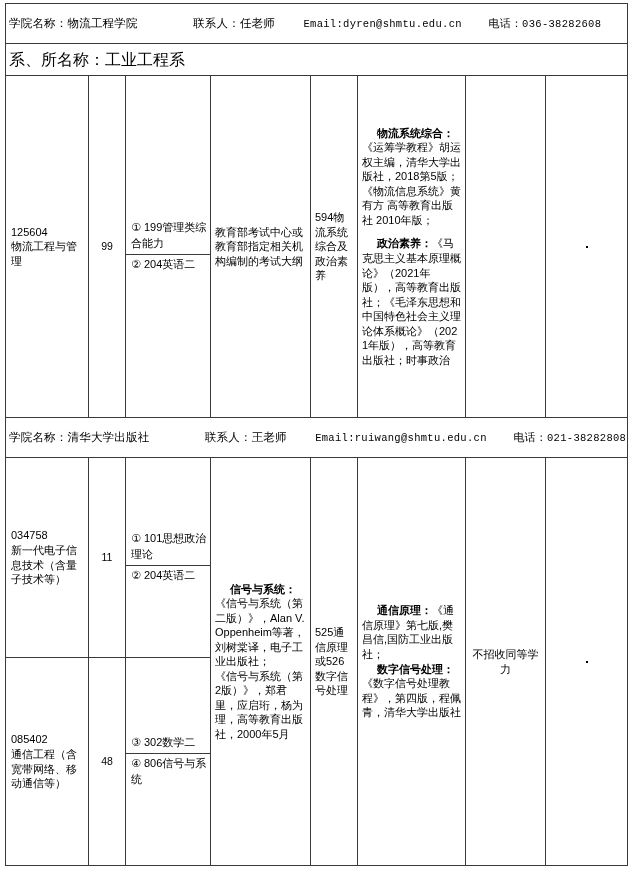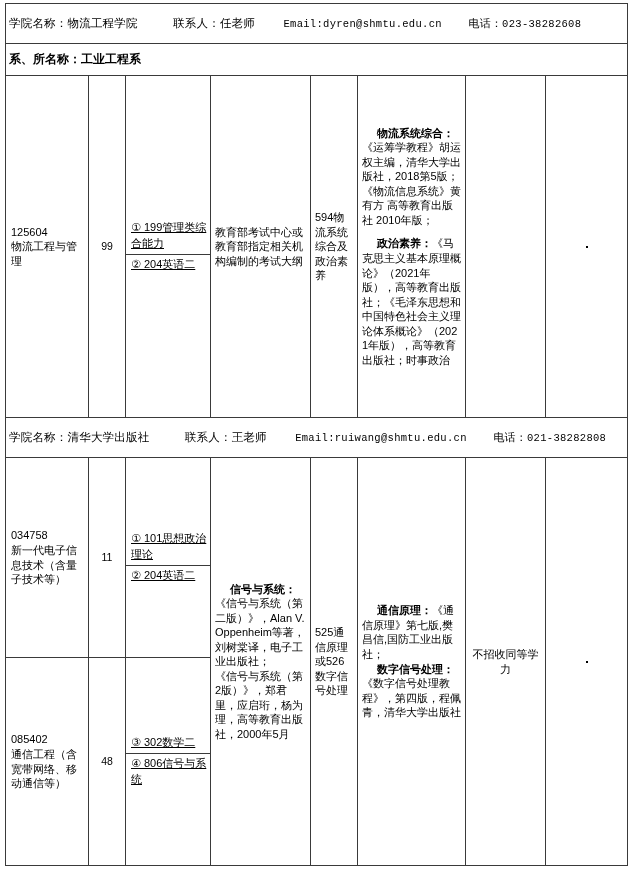--- a/index.html
+++ b/index.html
@@ -52,43 +52,42 @@
     height: 40px;
     vertical-align: middle;
     font-size: 11.5px;
     letter-spacing: 0.2px;
     padding-left: 6px;
   }
   .college-line {
     display: block;
     white-space: nowrap;
   }
-  .college-line .seg-name { margin-right: 32px; }
+  .college-line .seg-name { margin-right: 52px; }
   .college-line .seg-contact { margin-right: 25px; }
   .college-line .seg-email {
     margin-right: 20px;
     font-family: "Liberation Mono", "DejaVu Sans Mono", monospace;
     font-size: 10.5px;
     letter-spacing: 0.3px;
   }
   .college-line .seg-phone {
     font-size: 11px;
   }
   .college-line .seg-phone .num {
     font-family: "Liberation Mono", "DejaVu Sans Mono", monospace;
     font-size: 10.5px;
     letter-spacing: 0.3px;
   }
 
   .dept-row td {
     height: 32px;
     vertical-align: middle;
-    font-size: 12px;
+    font-size: 16px;
     padding-left: 6px;
-    font-weight: bold;
   }
 
   
   .c-major {
     font-size: 11px;
     line-height: 1.45;
     vertical-align: middle;
     padding-left: 5px !important;
   }
   .c-num {
@@ -141,21 +140,20 @@
   .bold { font-weight: bold; padding-left: 15px; }
   .para { margin: 0; }
   .gap { height: 9px; }
 
   
   table.subj {
     width: 100%;
     height: 100%;
     border-collapse: collapse;
     table-layout: fixed;
-    text-decoration: underline;
   }
   table.subj td {
     border: 0;
     border-bottom: 1px solid #3a3a3a;
     padding: 2px 3px 2px 5px;
     font-size: 11px;
     line-height: 1.45;
     vertical-align: middle;
   }
   table.subj tr:last-child td { border-bottom: 0; }
@@ -189,21 +187,21 @@
       <tr class="college-row">
         <td colspan="8">
           <span class="college-line">
             <span class="seg-name">
               <span>学院名称：</span><span>物流工程学院</span>
             </span><span class="seg-contact">
               <span>联系人：</span><span>任老师</span>
             </span><span class="seg-email">
               <span>Email:</span><span>dyren@shmtu.edu.cn</span>
             </span><span class="seg-phone">
-              <span>电话：</span><span class="num">023-38282608</span>
+              <span>电话：</span><span class="num">036-38282608</span>
             </span>
           </span>
         </td>
       </tr>
 
       <tr class="dept-row">
         <td colspan="8">
           <span>系、所名称：</span><span>工业工程系</span>
         </td>
       </tr>

